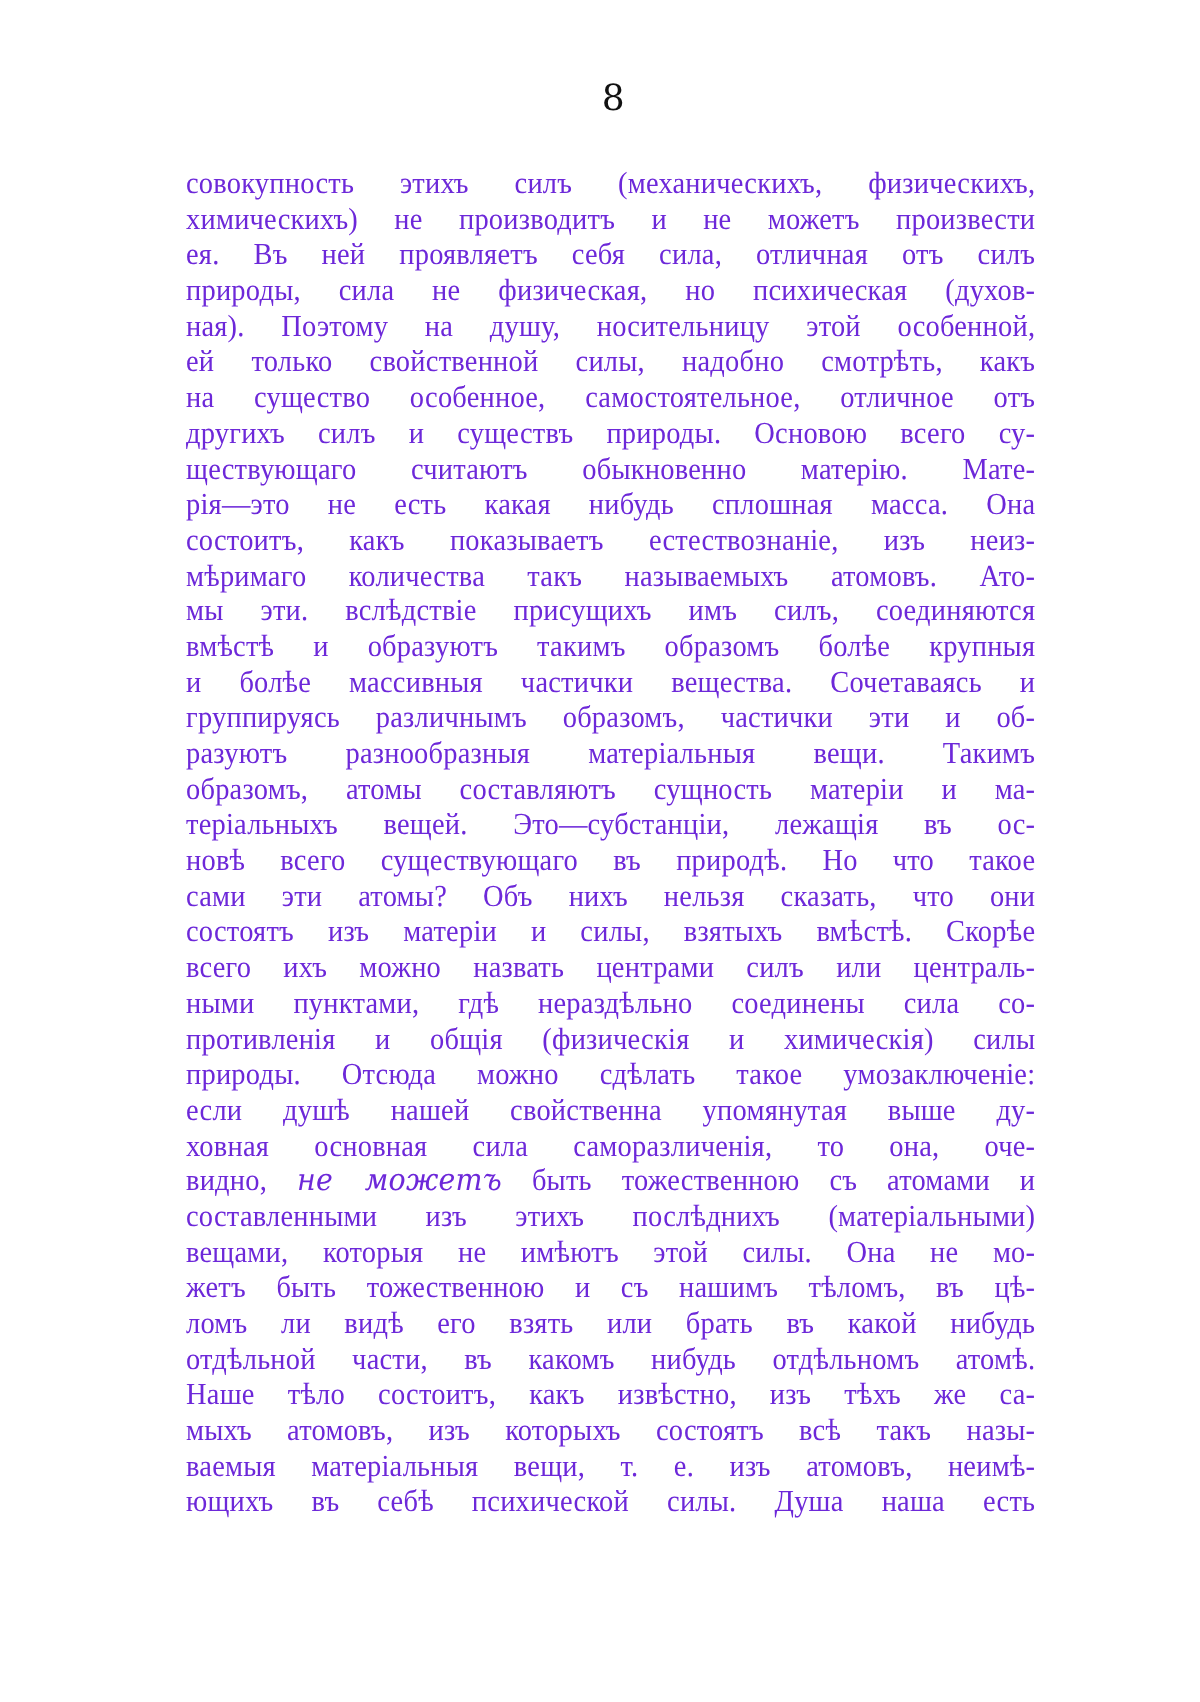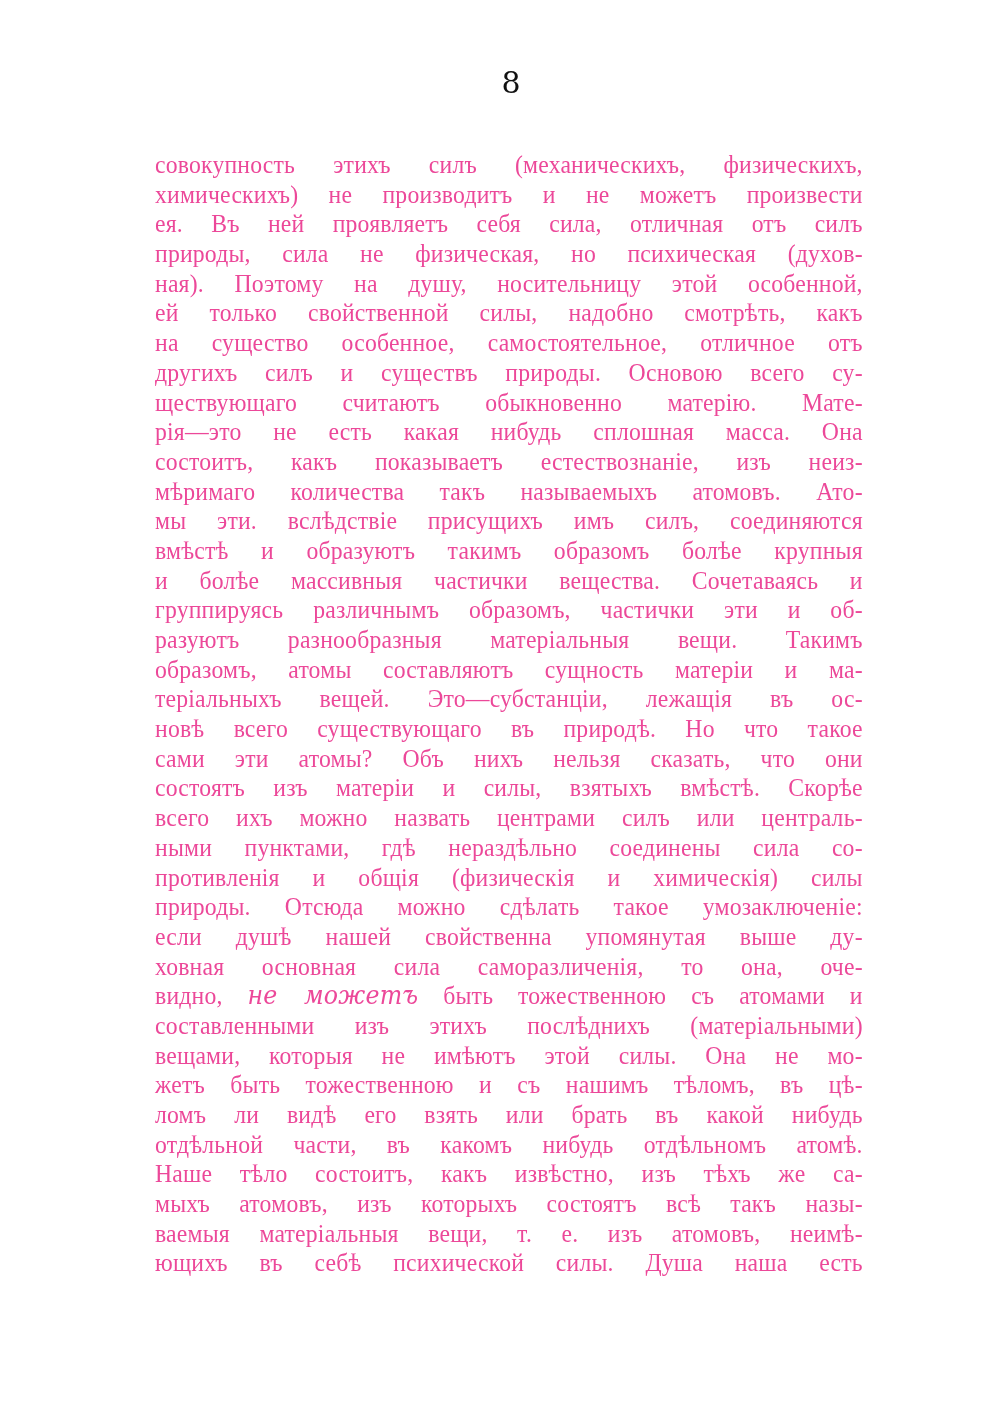--- a/index.html
+++ b/index.html
@@ -26,24 +26,24 @@
     top: 66px;
     text-align: center;
     font-family: "DejaVu Serif", serif;
     font-size: 30px;
     line-height: 34px;
     color: #111;
   }
   .text-block {
     position: absolute;
     left: 155px;
-    top: 150px;
+    top: 138px;
     width: 708px;
     font-family: "Liberation Serif", serif;
-    color: #ec4899;
+    color: #6d28d9;
   }
   .line {
     display: block;
     height: 29.7px;
     line-height: 29.7px;
     font-size: 25.5px;
     white-space: nowrap;
     text-align: justify;
     text-align-last: justify;
     letter-spacing: 0.2px;

